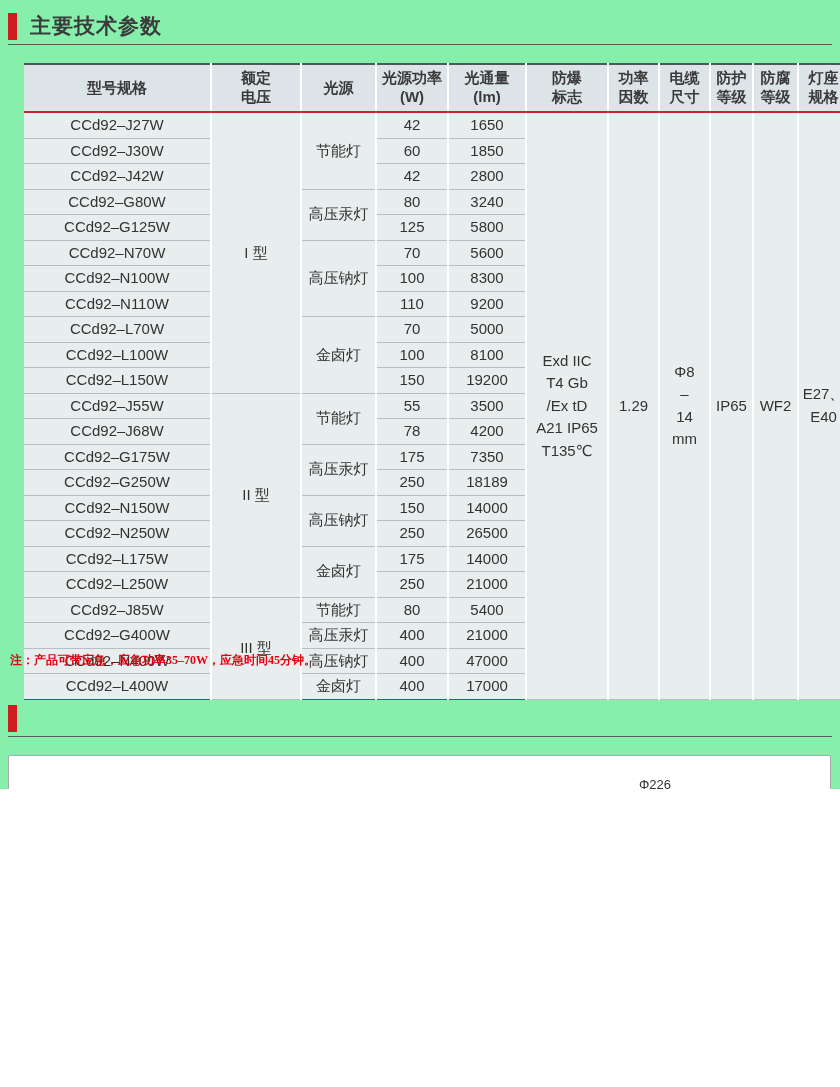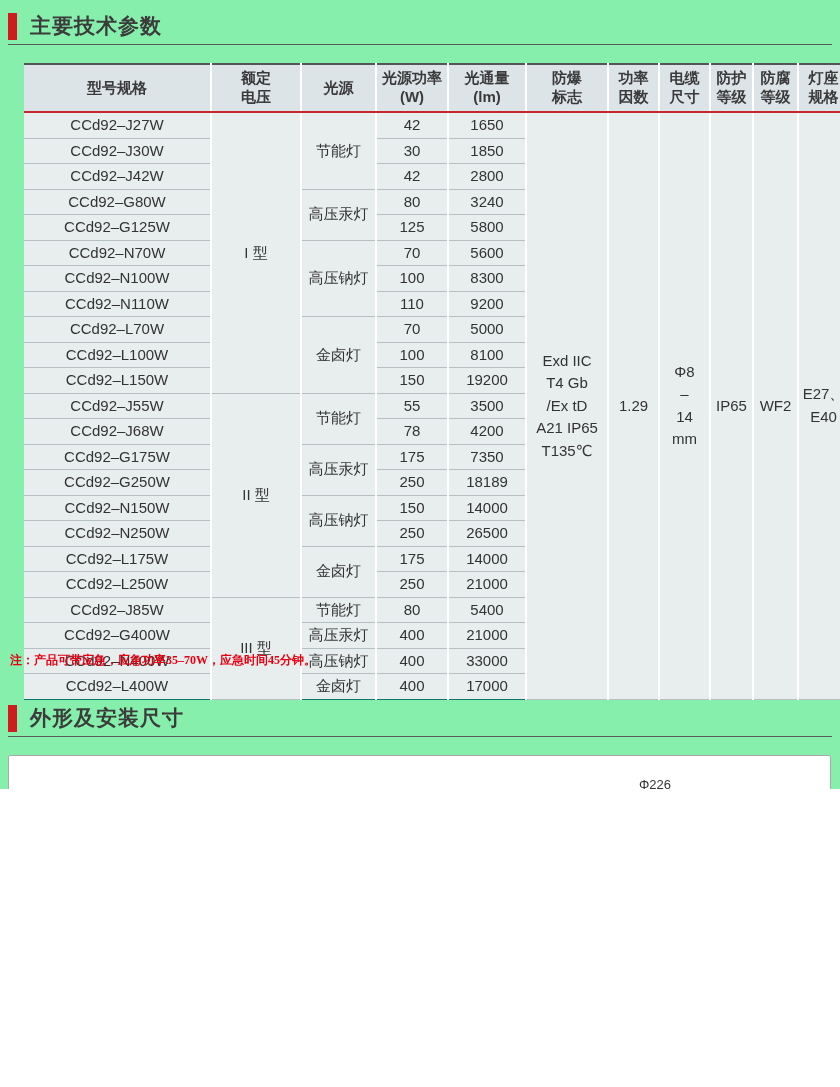--- a/index.html
+++ b/index.html
@@ -108,21 +108,21 @@
 –
 14
 mm</td>
           <td rowspan="23">IP65</td>
           <td rowspan="23">WF2</td>
           <td rowspan="23" class="last">E27、
 E40</td>
         </tr>
         <tr>
           <td>CCd92–J30W</td>
-          <td>30</td>
+          <td>60</td>
           <td>1850</td>
         </tr>
         <tr>
           <td>CCd92–J42W</td>
           <td>42</td>
           <td>2800</td>
         </tr>
         <tr>
           <td>CCd92–G80W</td>
           <td rowspan="2">高压汞灯</td>
@@ -221,36 +221,35 @@
         <tr>
           <td>CCd92–G400W</td>
           <td>高压汞灯</td>
           <td>400</td>
           <td>21000</td>
         </tr>
         <tr>
           <td>CCd92–N400W</td>
           <td>高压钠灯</td>
           <td>400</td>
-          <td>33000</td>
+          <td>47000</td>
         </tr>
         <tr>
           <td>CCd92–L400W</td>
           <td>金卤灯</td>
           <td>400</td>
           <td>17000</td>
         </tr>
       </tbody>
   </table>
 
   <div class="note">注：产品可带应急，应急功率35–70W，应急时间45分钟。</div>
 
   <div class="sec-head second">
     <span class="red-bar"></span>
-    <span class="sec-title">外形及安装尺寸</span>
   </div>
 
   <div class="diagram-box"></div>
 
   <svg id="lamp-svg-1" class="lamp" width="140" height="182">
       <g stroke="#5b6064" fill="none" stroke-width="1">
         <rect x="66.9" y="40" width="6.2" height="4.305000000000001"></rect>
         <rect x="64.42" y="44.305" width="11.16" height="4.305000000000001"></rect>
         <path d="M62.56,48.61 L77.44,48.61 L88.6,68.28999999999999 L51.400000000000006,68.28999999999999 Z"></path>
         <line x1="66.28" y1="48.61" x2="51.400000000000006" y2="68.28999999999999"></line>

